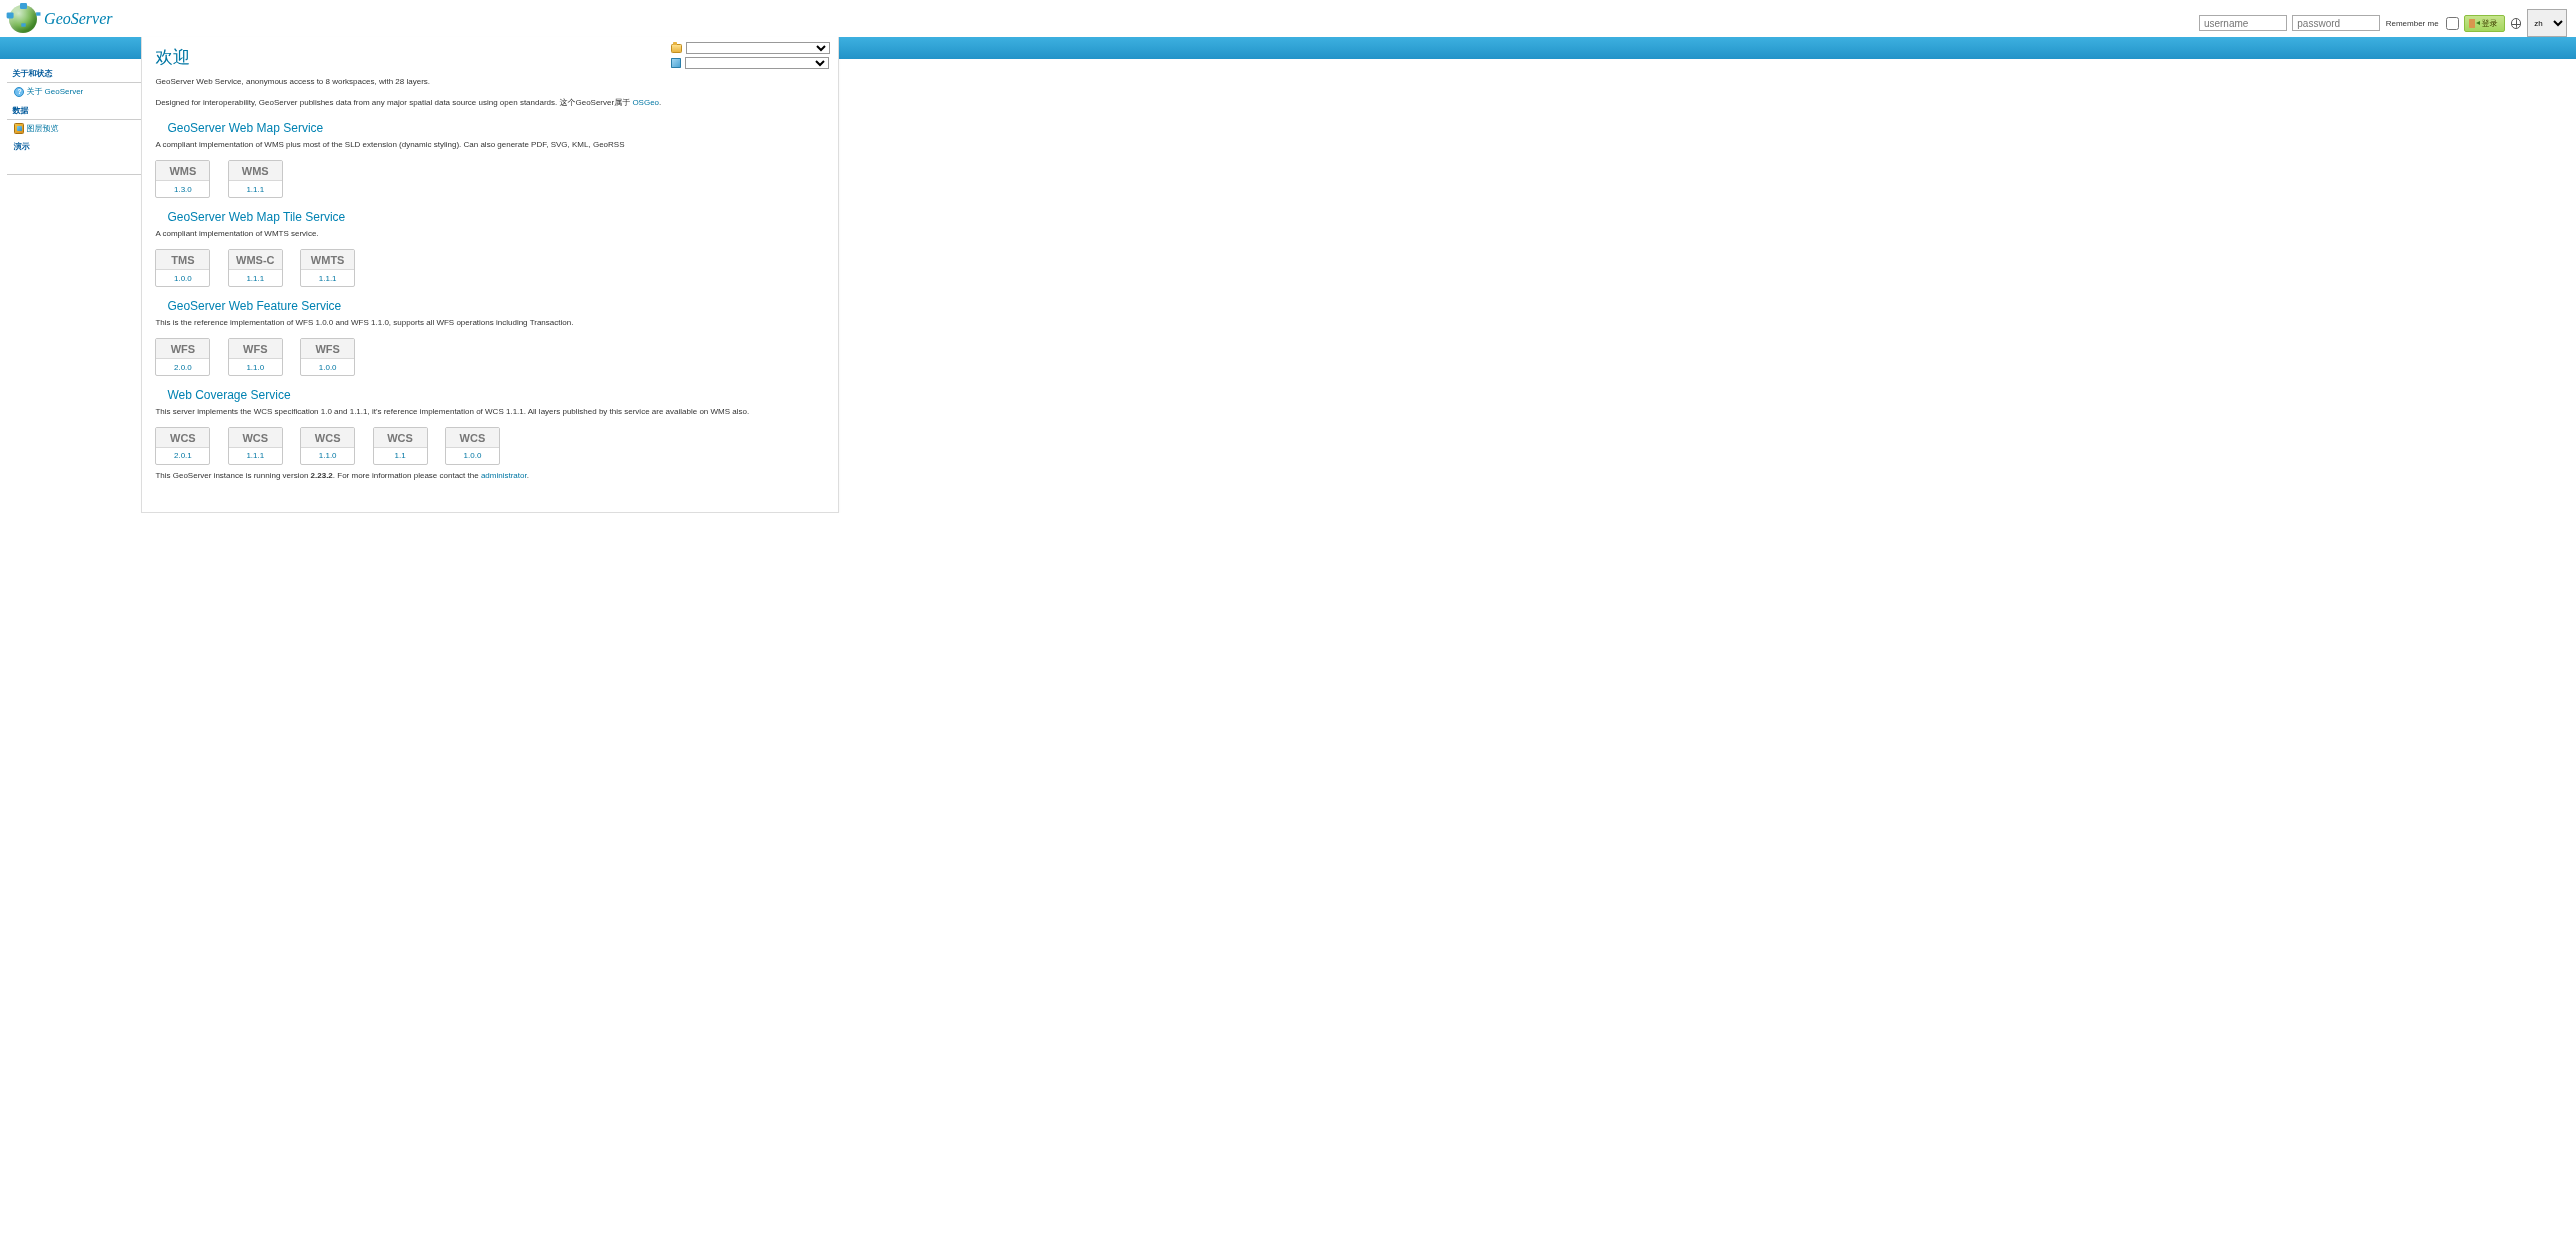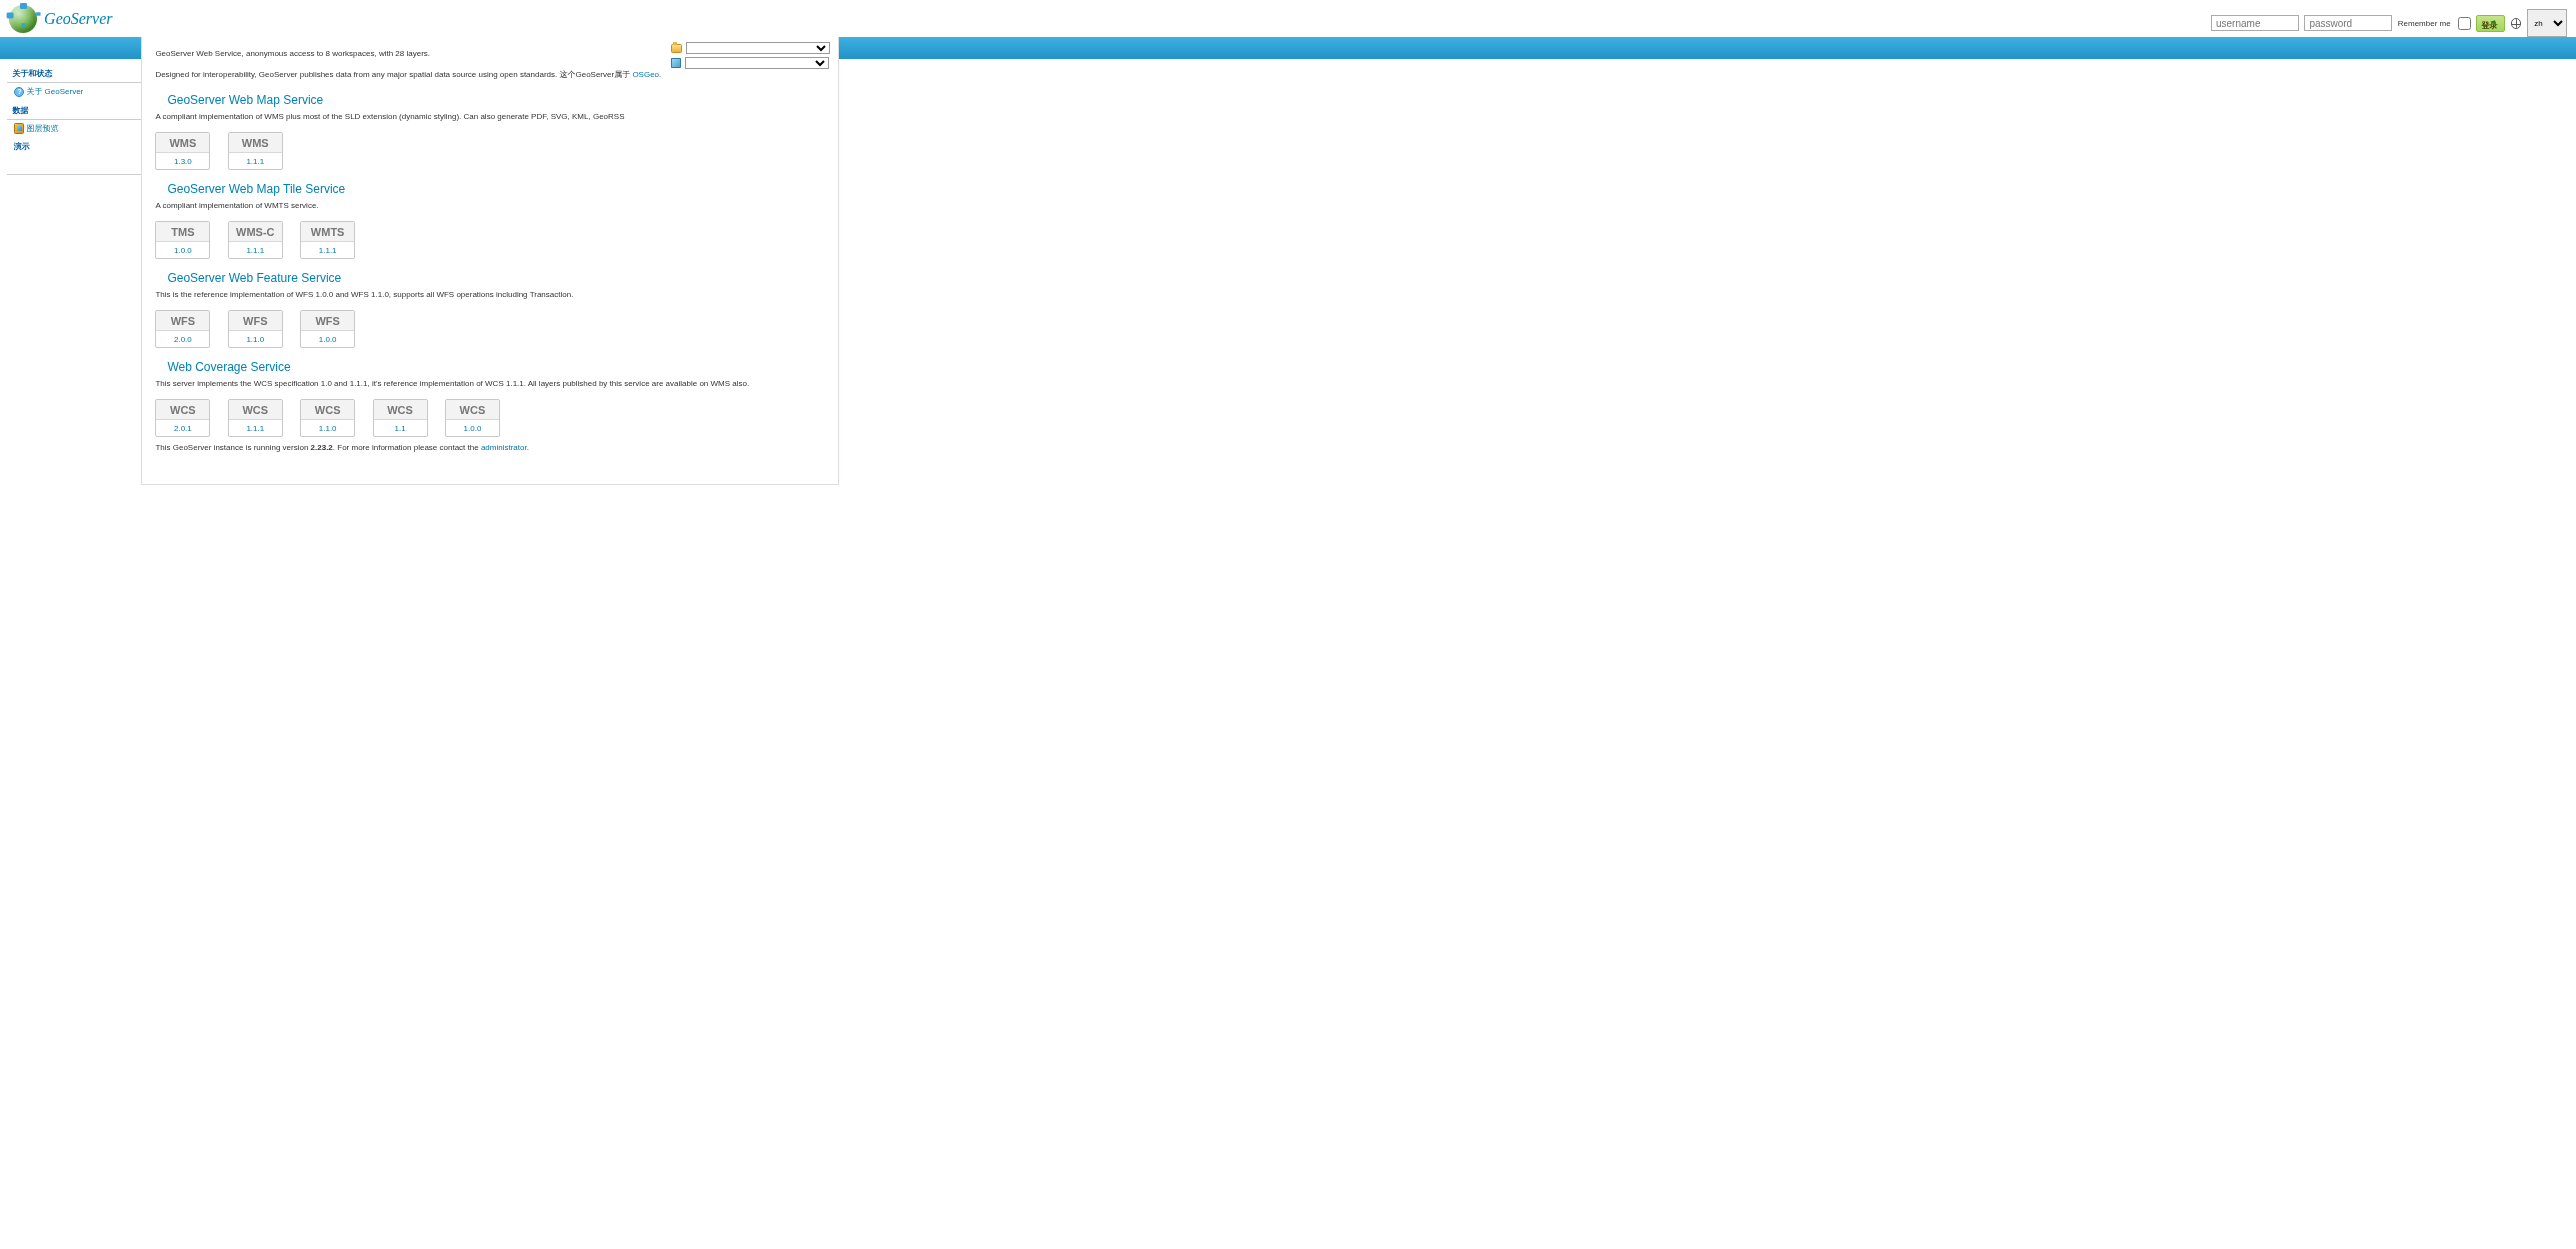--- a/index.html
+++ b/index.html
@@ -55,27 +55,26 @@
 }
 #loginbar label { font-size: 8px; color: #333; }
 #loginbar input[type=checkbox] { margin-left: 2px; }
 .login-btn {
   background: linear-gradient(#c6e48b, #a4d65e);
   border: 0.7px solid #8bbf3f;
   border-radius: 2px;
   padding: 2px 6.7px 2px 4px;
   font-size: 8px;
   color: #404000;
-  font-weight: bold;
+  font-weight: normal;
   cursor: pointer;
   display: inline-flex;
   align-items: center;
   gap: 2.7px;
   height: 17.4px;
-  flex-direction: column;
 }
 .login-btn .door-icon {
   display:inline-block; width:9.4px; height:9.4px;
   background: linear-gradient(to right, #d9964e 60%, transparent 60%);
   position: relative;
   border-radius:0.7px;
 }
 .login-btn .door-icon::after{
   content:""; position:absolute; right:-1.3px; top:2.7px;
   width:0; height:0;
@@ -263,20 +262,21 @@
       <div class="row">
         <span class="ico-folder"></span>
         <select><option></option></select>
       </div>
       <div class="row">
         <span class="ico-layer"></span>
         <select><option></option></select>
       </div>
     </div>
 
+    <h1 class="page-title">欢迎</h1>
     <p class="intro">GeoServer Web Service, anonymous access to 8 workspaces, with 28 layers.</p>
     <p class="desc">
       <span>Designed for interoperability, GeoServer publishes data from any major spatial data source using open standards. 这个GeoServer属于 </span><a href="#">OSGeo</a><span>.</span>
     </p>
 
     <div id="services-container">
         <h2 class="svc-title"><a href="#">GeoServer Web Map Service</a></h2>
         <p class="desc">A compliant implementation of WMS plus most of the SLD extension (dynamic styling). Can also generate PDF, SVG, KML, GeoRSS</p>
         <div class="tiles">
           <div class="tile">

